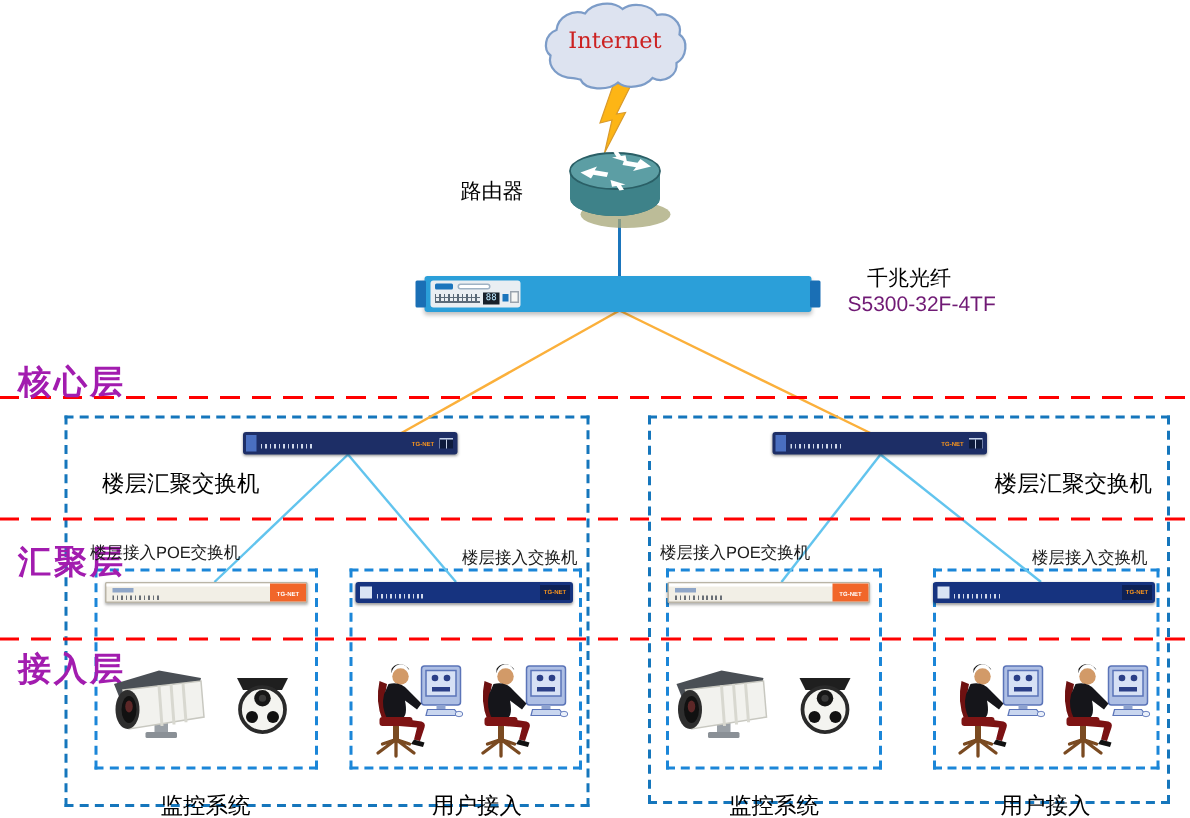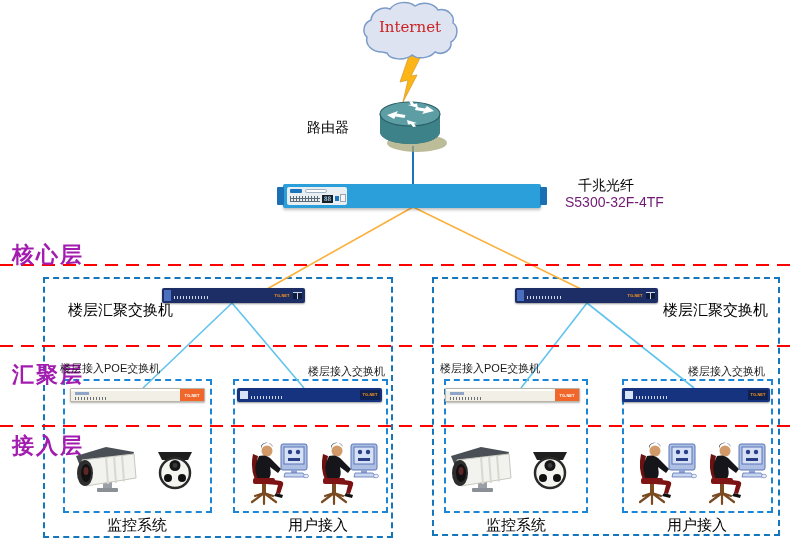--- a/index.html
+++ b/index.html
@@ -19,21 +19,21 @@
   .hline{position:absolute;left:0;width:793px;height:2px;z-index:4;
          background:repeating-linear-gradient(90deg,#F00 0 13px,transparent 13px 21px);}
   .layer-label{position:absolute;color:#a21caf;font-weight:bold;font-size:22px;letter-spacing:2px;z-index:5;}
 
   
   .zone{position:absolute;border:2px dashed #1576BC;z-index:1;box-sizing:border-box;}
   .zone.inner{border-color:#1B86D8;z-index:2;}
 
   
   .lbl{position:absolute;font-weight:normal;color:#000;white-space:nowrap;z-index:6;}
-  .lbl.big{font-size:15px;}
+  .lbl.big{font-size:15px;margin-top:12px;}
   .lbl.mid{font-size:14px;}
   .lbl.small{font-size:11px;color:#1a1a1a;}
   .lbl.center{transform:translateX(-50%);}
   .lbl.model{color:#701a75;}
   .cloud-label{position:absolute;left:368px;top:18px;width:84px;text-align:center;z-index:6;
                color:#CC2222;font-family:"DejaVu Serif","Liberation Serif",serif;font-size:15px;}
 
   
   .wires{position:absolute;left:0;top:0;z-index:3;pointer-events:none;}
 

